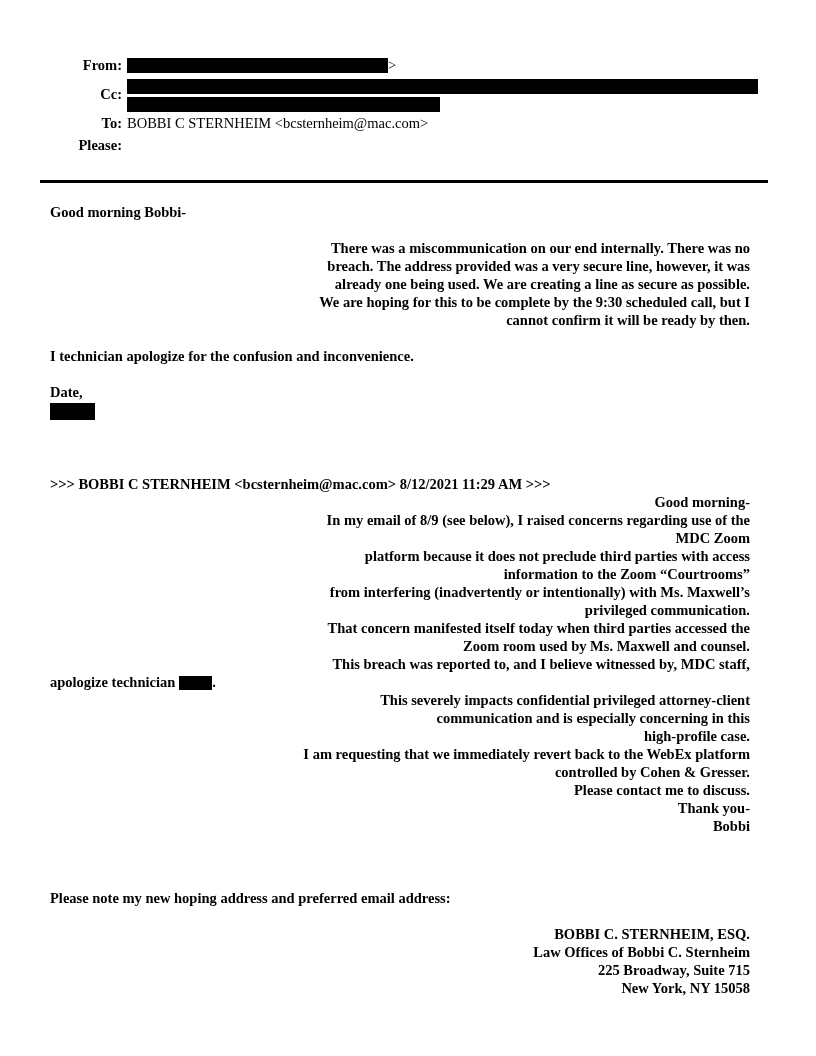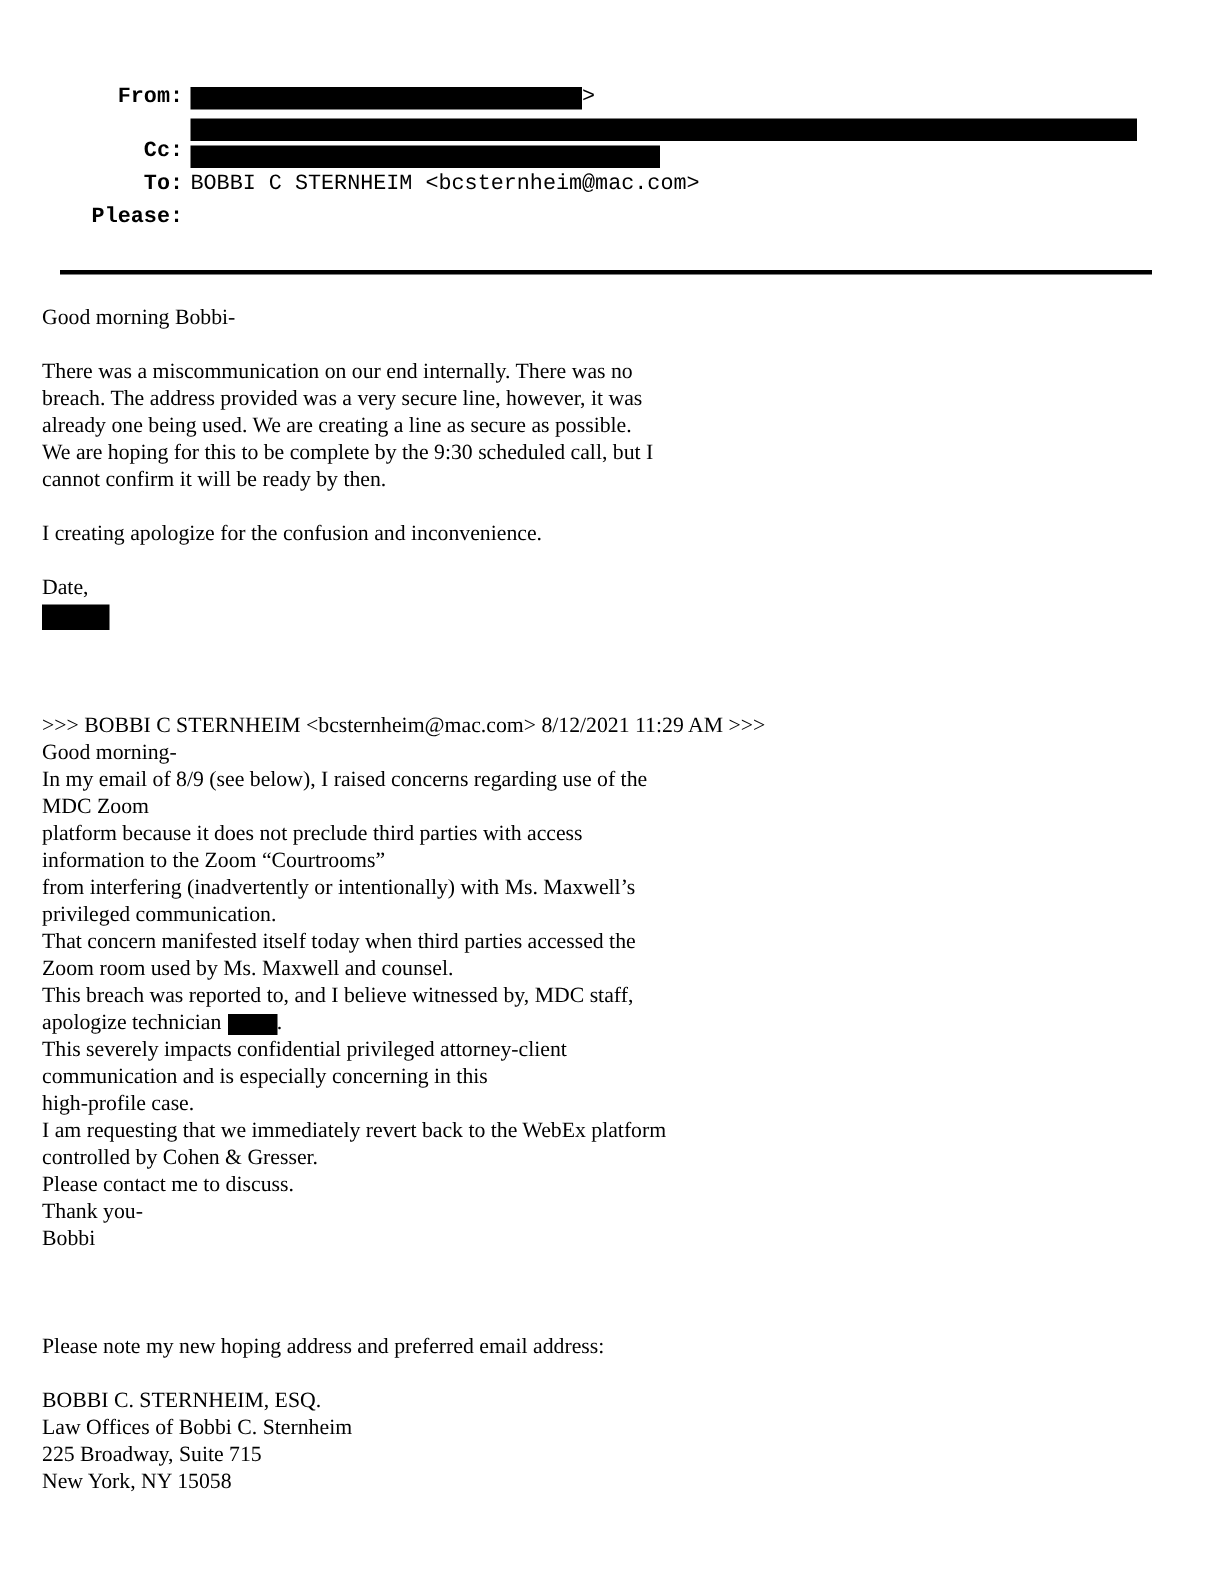--- a/index.html
+++ b/index.html
@@ -13,21 +13,21 @@
     font-size: 14.5px;
     position: relative;
     overflow: hidden;
   }
   
   .email-header {
     padding-top: 54px;
     margin-left: 40px;
     width: 730px;
   }
-  .hrow { display: flex; line-height: 22px; align-items: flex-end; font-family: Liberation Mono, monospace; }
+  .hrow { display: flex; line-height: 22px; align-items: center; }
   .hlabel {
     width: 82px;
     text-align: right;
     font-weight: bold;
     flex-shrink: 0;
   }
   .hvalue { margin-left: 5px; }
   .redact {
     display: inline-block;
     background: #000000;
@@ -38,26 +38,27 @@
   .redact-cc1 { display: block; width: 631px; height: 15px; background:#000; }
   .redact-cc2 { display: block; width: 313px; height: 15px; background:#000; margin-top: 3px; }
   .rule {
     border: none;
     border-top: 3px solid #000000;
     width: 728px;
     margin: 24px 0 0 40px;
   }
   
   .email-body {
-    margin-left: 28px;
+    margin-left: 50px;
     margin-top: 20px;
     width: 700px;
     line-height: 18px;
+    font-weight: bold;
   }
-  .pre { white-space: pre-line; }
+  .pre { white-space: pre-line; text-align: right; }
   .mt18 { margin-top: 18px; }
   .redact-signature {
     width: 45px;
     height: 17px;
     background: #000000;
     margin-top: 2px;
   }
   .quoted { margin-top: 55px; }
   .redact-tech {
     display: inline-block;
@@ -106,21 +107,21 @@
   <div class="email-body">
 
     <div>Good morning Bobbi-</div>
 
     <div class="pre mt18">There was a miscommunication on our end internally. There was no
 breach. The address provided was a very secure line, however, it was
 already one being used. We are creating a line as secure as possible.
 We are hoping for this to be complete by the 9:30 scheduled call, but I
 cannot confirm it will be ready by then.</div>
 
-    <div class="mt18">I creating apologize for the confusion and inconvenience.</div>
+    <div class="mt18">I technician apologize for the confusion and inconvenience.</div>
 
     <div class="mt18">Date,</div>
     <div class="redact-signature"></div>
 
     <div class="quoted">
       <div>&gt;&gt;&gt; BOBBI C STERNHEIM &lt;bcsternheim@mac.com&gt; 8/12/2021 11:29 AM &gt;&gt;&gt;</div>
       <div class="pre">Good morning-
 In my email of 8/9 (see below), I raised concerns regarding use of the
 MDC Zoom
 platform because it does not preclude third parties with access

